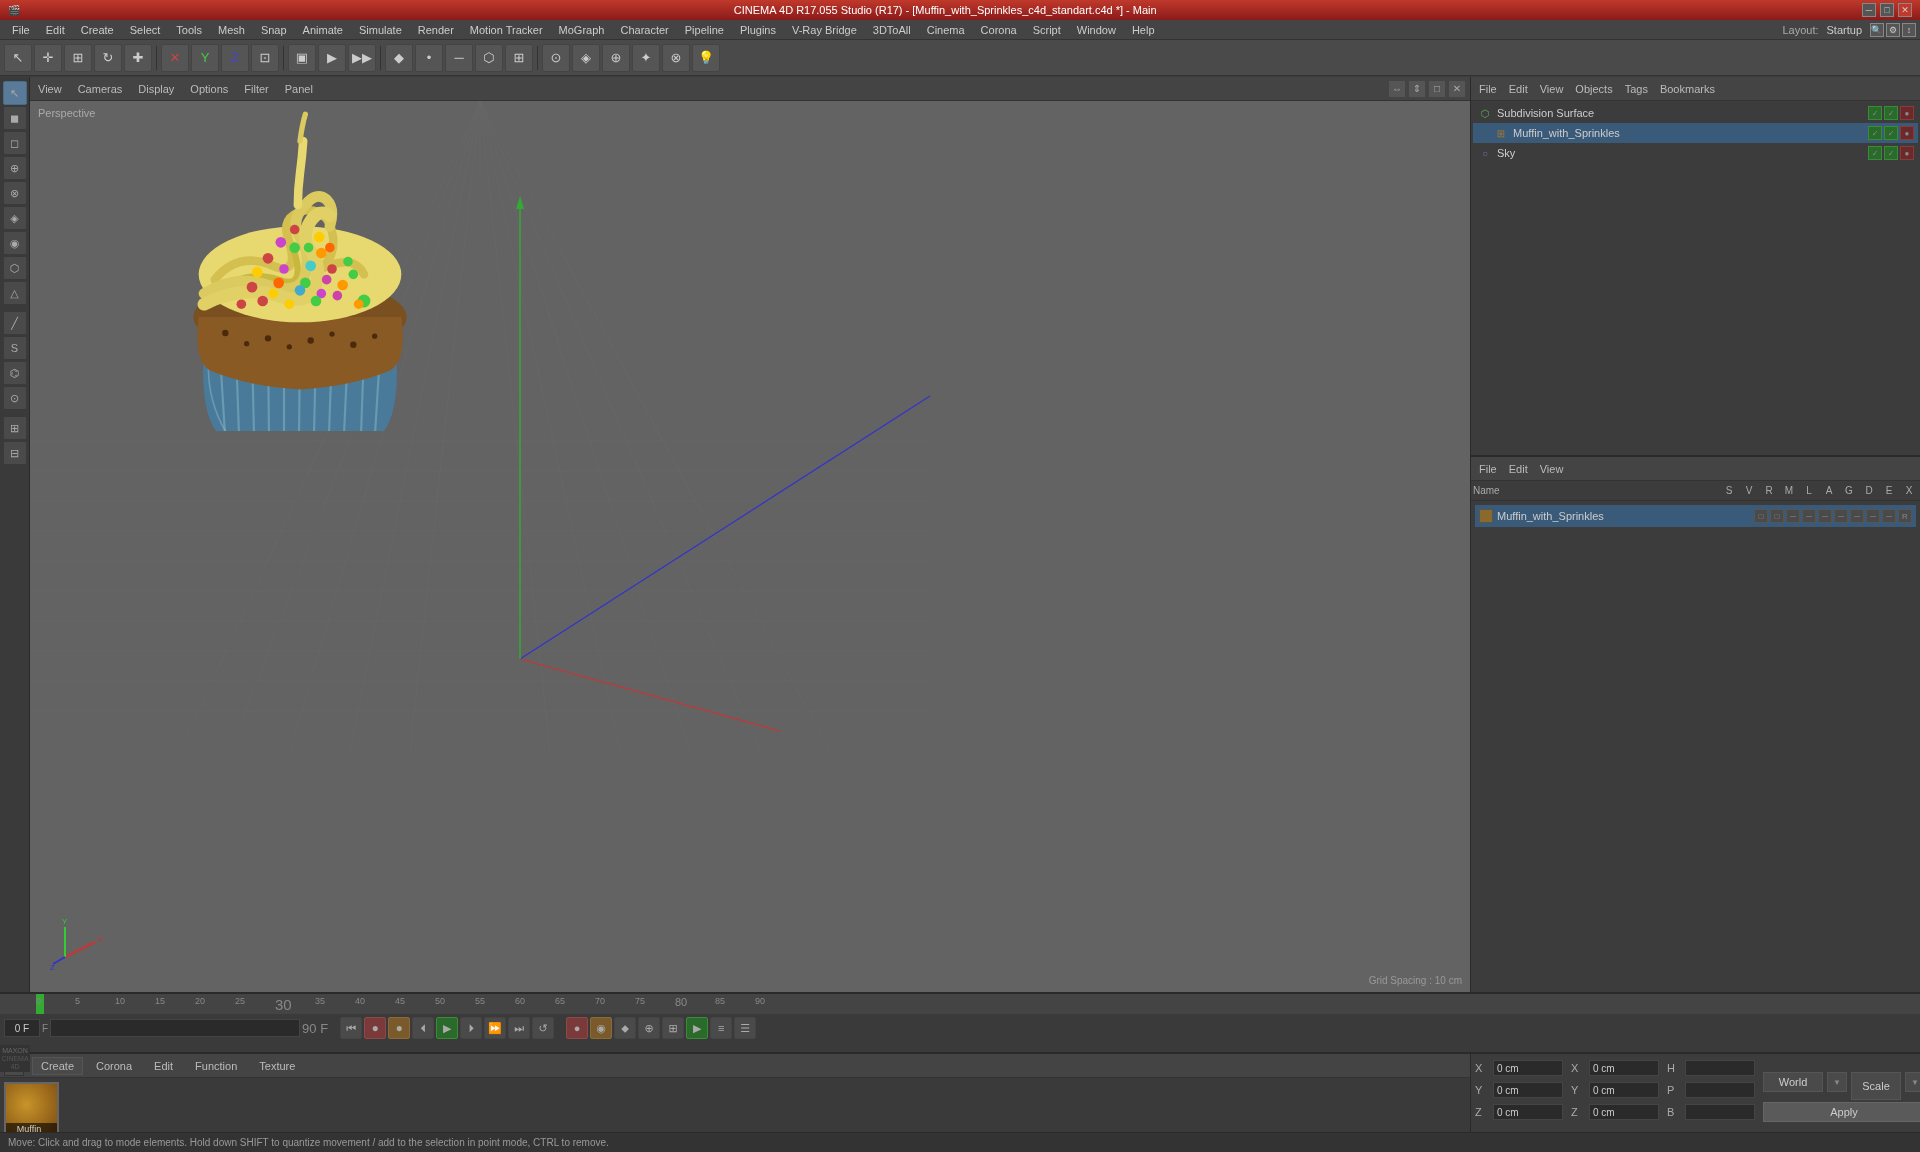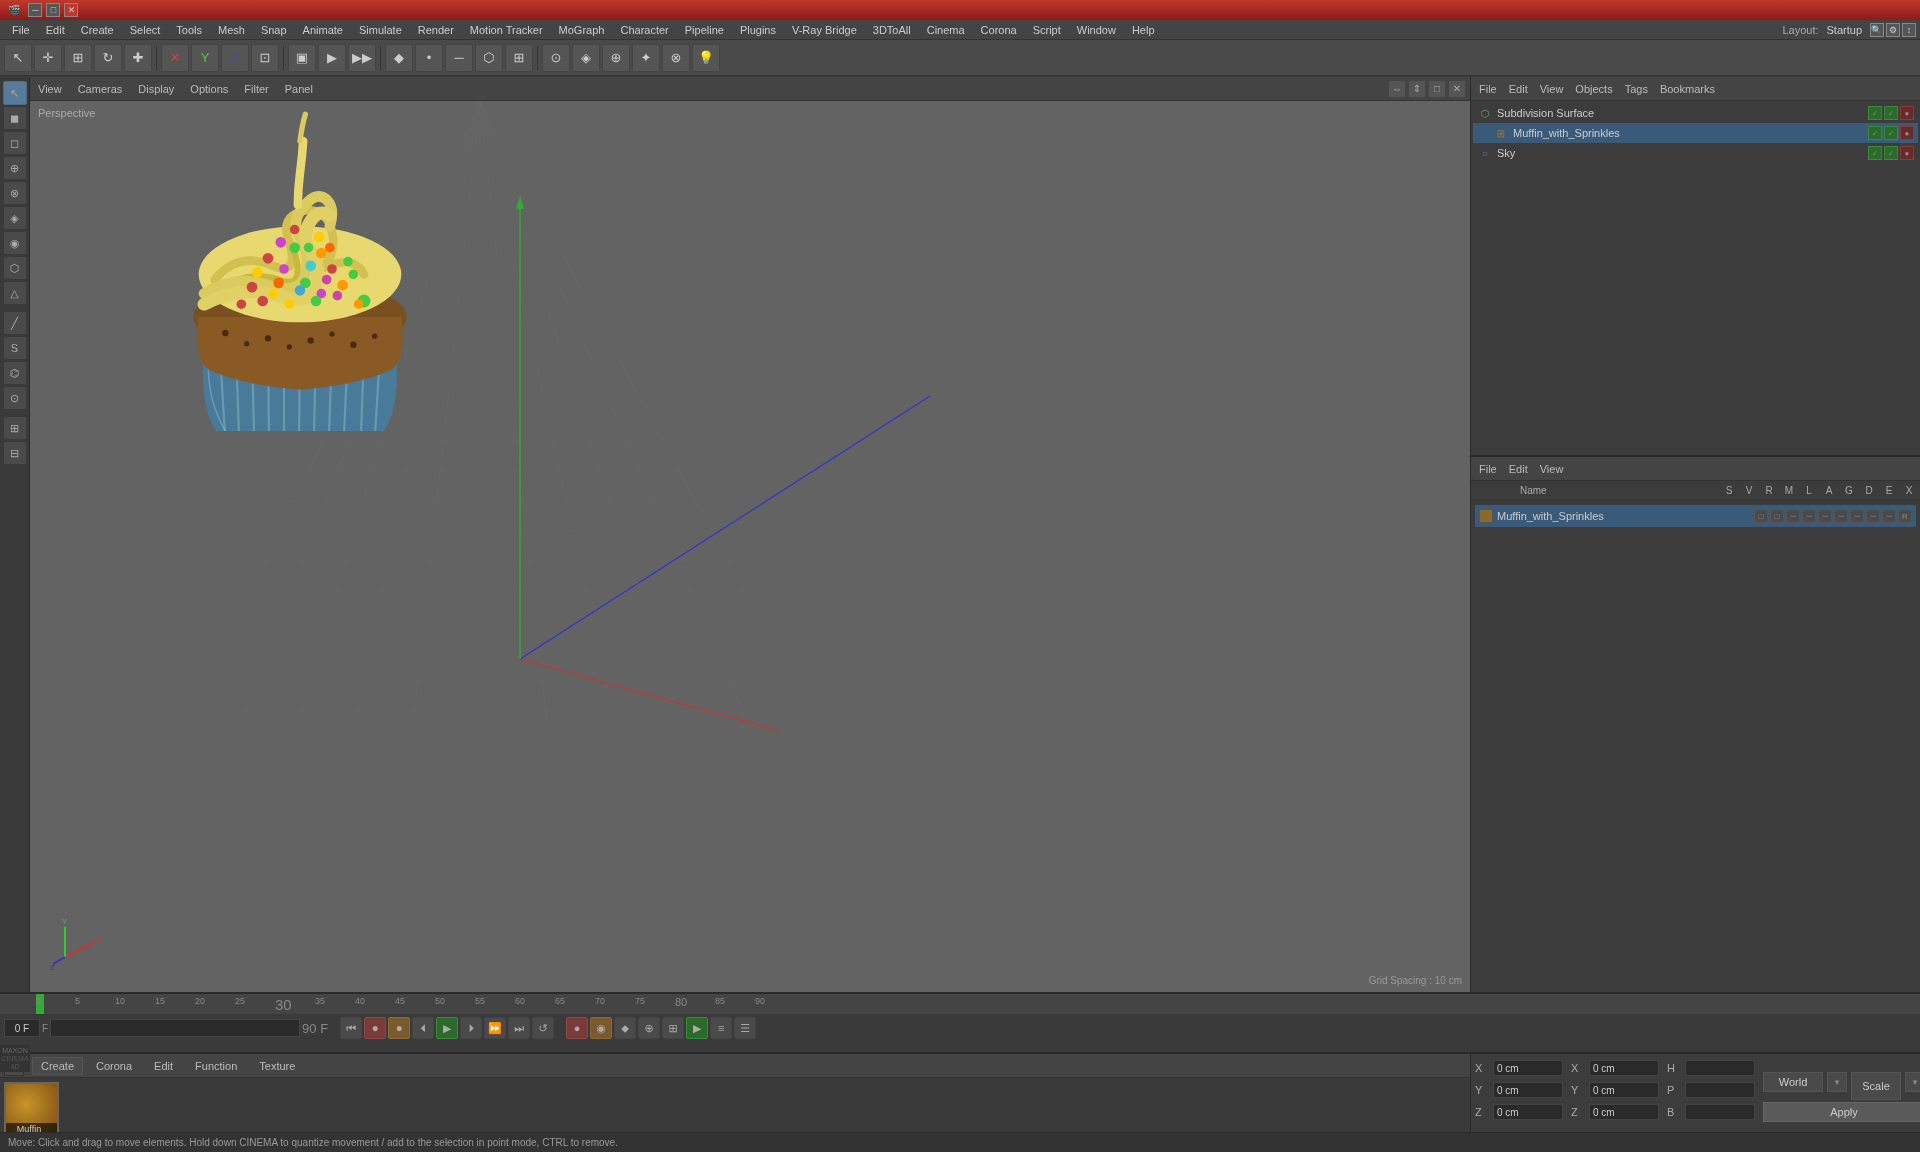--- a/index.html
+++ b/index.html
@@ -498,20 +498,21 @@
     
     ::-webkit-scrollbar { width: 6px; height: 6px; }
     ::-webkit-scrollbar-track { background: #2a2a2a; }
     ::-webkit-scrollbar-thumb { background: #555; border-radius: 2px; }
   </style>
 </head>
 <body>
 
 <div id="title-bar">
   <span style="font-size:10px; color:#ddd; margin-right:8px;">🎬</span>
+  <span class="title-text">CINEMA 4D R17.055 Studio (R17) - [Muffin_with_Sprinkles_c4d_standart.c4d *] - Main</span>
   <div class="window-controls">
     <div class="win-btn">─</div>
     <div class="win-btn">□</div>
     <div class="win-btn" style="background:#c0392b;">✕</div>
   </div>
 </div>
 
 <div id="menu-bar">
   <span class="menu-item">File</span>
   <span class="menu-item">Edit</span>
@@ -801,21 +802,21 @@
       </div>
 
       <div id="right-panel-bottom">
         <div id="right-panel-bottom-toolbar">
           <span class="rp-menu">File</span>
           <span class="rp-menu">Edit</span>
           <span class="rp-menu">View</span>
         </div>
 
         <div class="mat-column-header">
-          <span style="flex:1;margin-left:47px;">Name</span>
+          <span style="flex:1;">Name</span>
           <span style="width:18px; text-align:center;">S</span>
           <span style="width:18px; text-align:center;">V</span>
           <span style="width:18px; text-align:center;">R</span>
           <span style="width:18px; text-align:center;">M</span>
           <span style="width:18px; text-align:center;">L</span>
           <span style="width:18px; text-align:center;">A</span>
           <span style="width:18px; text-align:center;">G</span>
           <span style="width:18px; text-align:center;">D</span>
           <span style="width:18px; text-align:center;">E</span>
           <span style="width:18px; text-align:center;">X</span>
@@ -980,20 +981,20 @@
             <div style="width:20px; height:20px; background:#4a4a4a; border:1px solid #555; cursor:pointer; display:flex; align-items:center; justify-content:center; font-size:8px; color:#888;">▼</div>
           </div>
           <div id="apply-btn" style="width:100%;">Apply</div>
         </div>
       </div>
     </div>
   </div>
 </div>
 
 <div id="status-bar">
-  <span>Move: Click and drag to move elements. Hold down CINEMA to quantize movement / add to the selection in point mode, CTRL to remove.</span>
+  <span>Move: Click and drag to mode elements. Hold down SHIFT to quantize movement / add to the selection in point mode, CTRL to remove.</span>
 </div>
 
 <div id="maxon-logo">
   <div style="font-size:7px; color:#666; text-align:center;">MAXON</div>
   <div style="font-size:7px; color:#555; text-align:center;">CINEMA</div>
   <div style="font-size:7px; color:#555; text-align:center;">4D</div>
 </div>
 
 </body></html>

